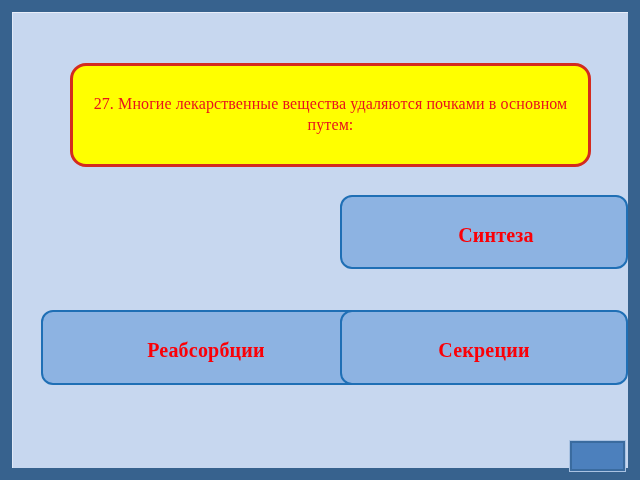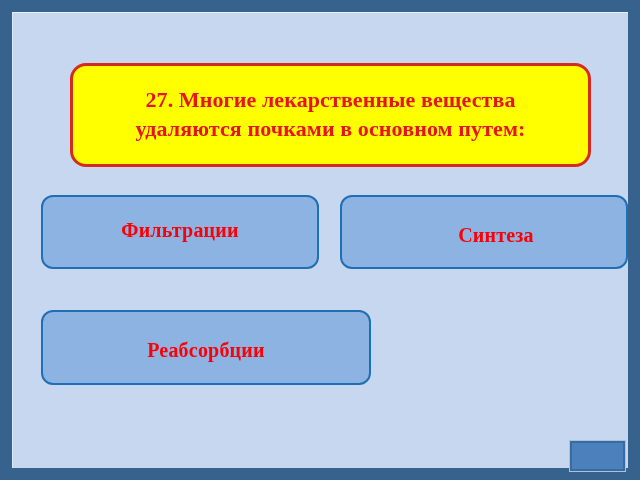--- a/index.html
+++ b/index.html
@@ -55,22 +55,22 @@
     background: #ffff00;
     border: 3px solid #d42b1e;
     border-radius: 16px;
     display: flex;
     align-items: center;
     justify-content: center;
     padding: 4px 18px;
   }
   #question-text {
     color: #e8141c;
-    font-weight: bold;
-    font-size: 22px;
+    font-weight: normal;
+    font-size: 16px;
     line-height: 1.30;
     text-align: center;
     letter-spacing: 0.1px;
   }
 
   
   .answer-btn {
     position: absolute;
     box-sizing: border-box;
     background: #8db3e2;
@@ -133,31 +133,31 @@
 <div id="slide">
 
   <div id="outer-frame"></div>
 
   <div id="slide-canvas">
 
     <div id="question-box">
       <div id="question-text">27. Многие лекарственные вещества удаляются почками в основном путем:</div>
     </div>
 
-    <div id="answer-0" class="answer-btn">
-      <span class="answer-label">Фильтрации</span>
-    </div>
 
     <div id="answer-1" class="answer-btn">
       <span class="answer-label">Синтеза</span>
     </div>
 
     <div id="answer-2" class="answer-btn">
       <span class="answer-label">Реабсорбции</span>
     </div>
 
+    <div id="answer-3" class="answer-btn">
+      <span class="answer-label">Секреции</span>
+    </div>
 
     <div id="next-button">
       <span id="next-icon"></span>
     </div>
 
   </div>
 </div>
 
 </body></html>

